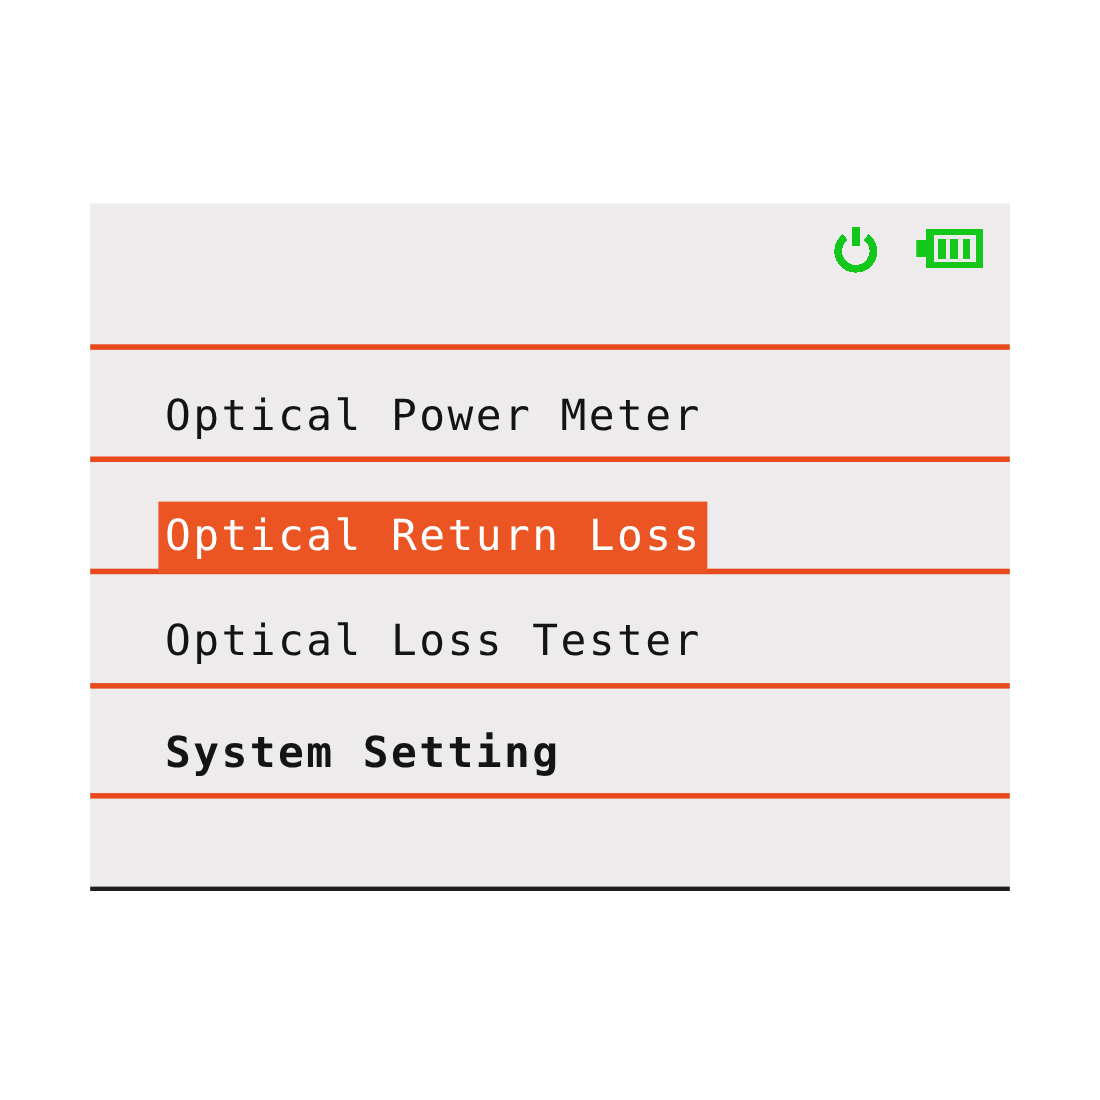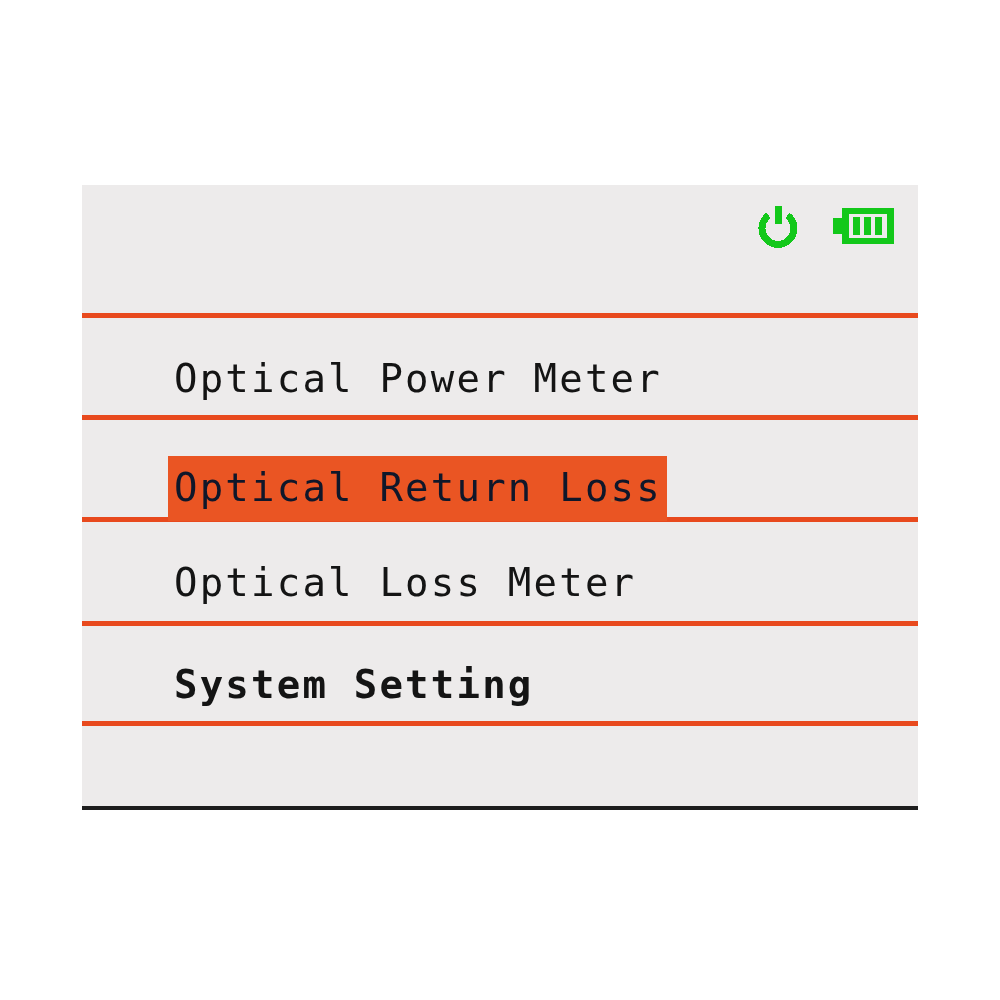--- a/index.html
+++ b/index.html
@@ -63,37 +63,36 @@
   }
 
   
   .menu-row {
     position: absolute;
     left: 0;
     width: 100%;
     height: 123px;
     display: flex;
     align-items: center;
-    padding-left: 24px;
   }
 
   .menu-label {
     margin-left: 62px;
     font-family: "DejaVu Sans Mono", "Liberation Mono", monospace;
     font-size: 39px;
     letter-spacing: 2.2px;
     color: #141414;
     white-space: pre;
     line-height: 1;
     padding: 12px 5px 14px 6px;
   }
 
   .menu-row.selected .menu-label {
     background: #ea5523;
-    color: #0f172a;
+    color: #ffffff;
     margin-top: 14px;
   }
 
   
   .artifact-dot {
     position: absolute;
     width: 3px;
     height: 3px;
     background: #d9682f;
   }
@@ -149,21 +148,21 @@
       <span class="menu-label">Optical Power Meter</span>
     </div>
 
     <div class="menu-row selected" style="top:235px;">
       <span class="menu-label">Optical Return Loss</span>
     </div>
 
     <div class="artifact-dot" style="left:529px; top:314px;"></div>
 
     <div class="menu-row" style="top:337px;">
-      <span class="menu-label">Optical Loss Meter</span>
+      <span class="menu-label">Optical Loss Tester</span>
     </div>
 
     <div class="menu-row" style="top:439px;font-weight:bold;">
       <span class="menu-label">System Setting</span>
     </div>
 
   </div>
 
   <div class="bottom-bar"></div>
 

